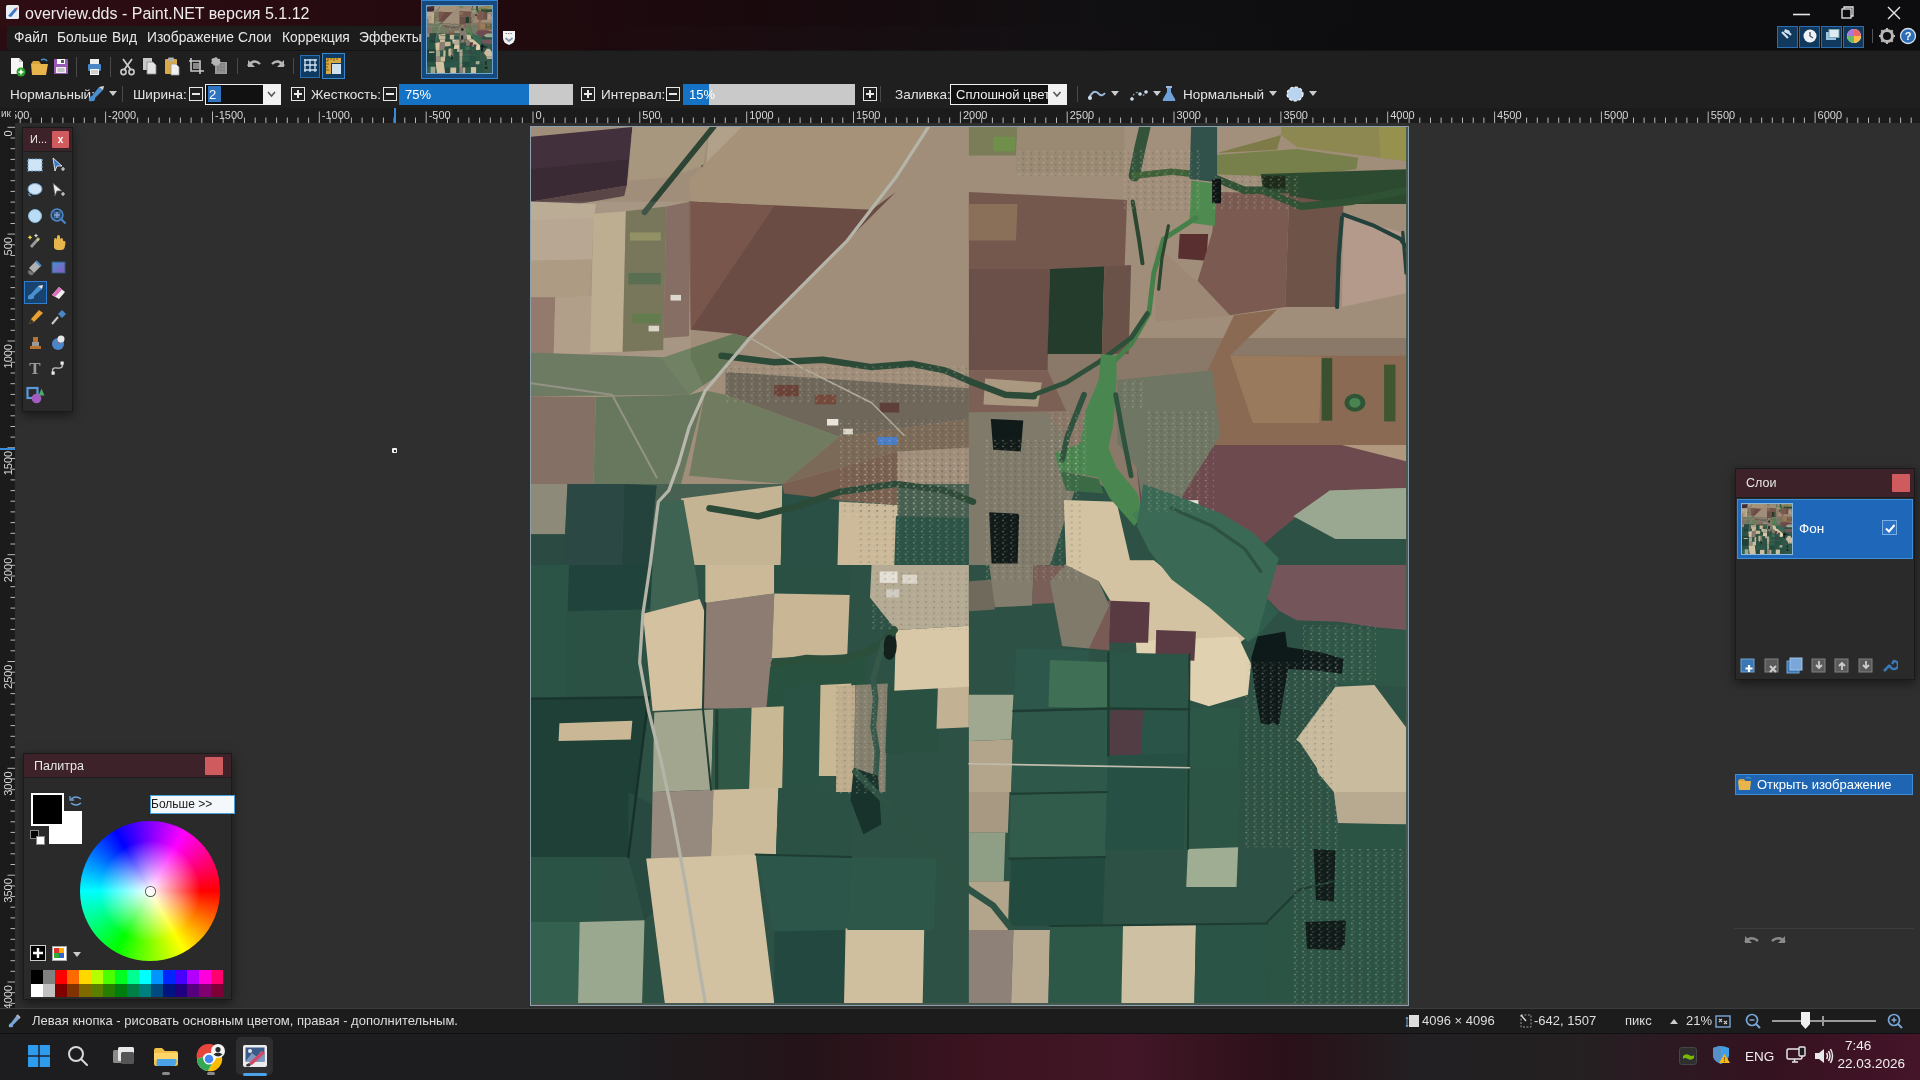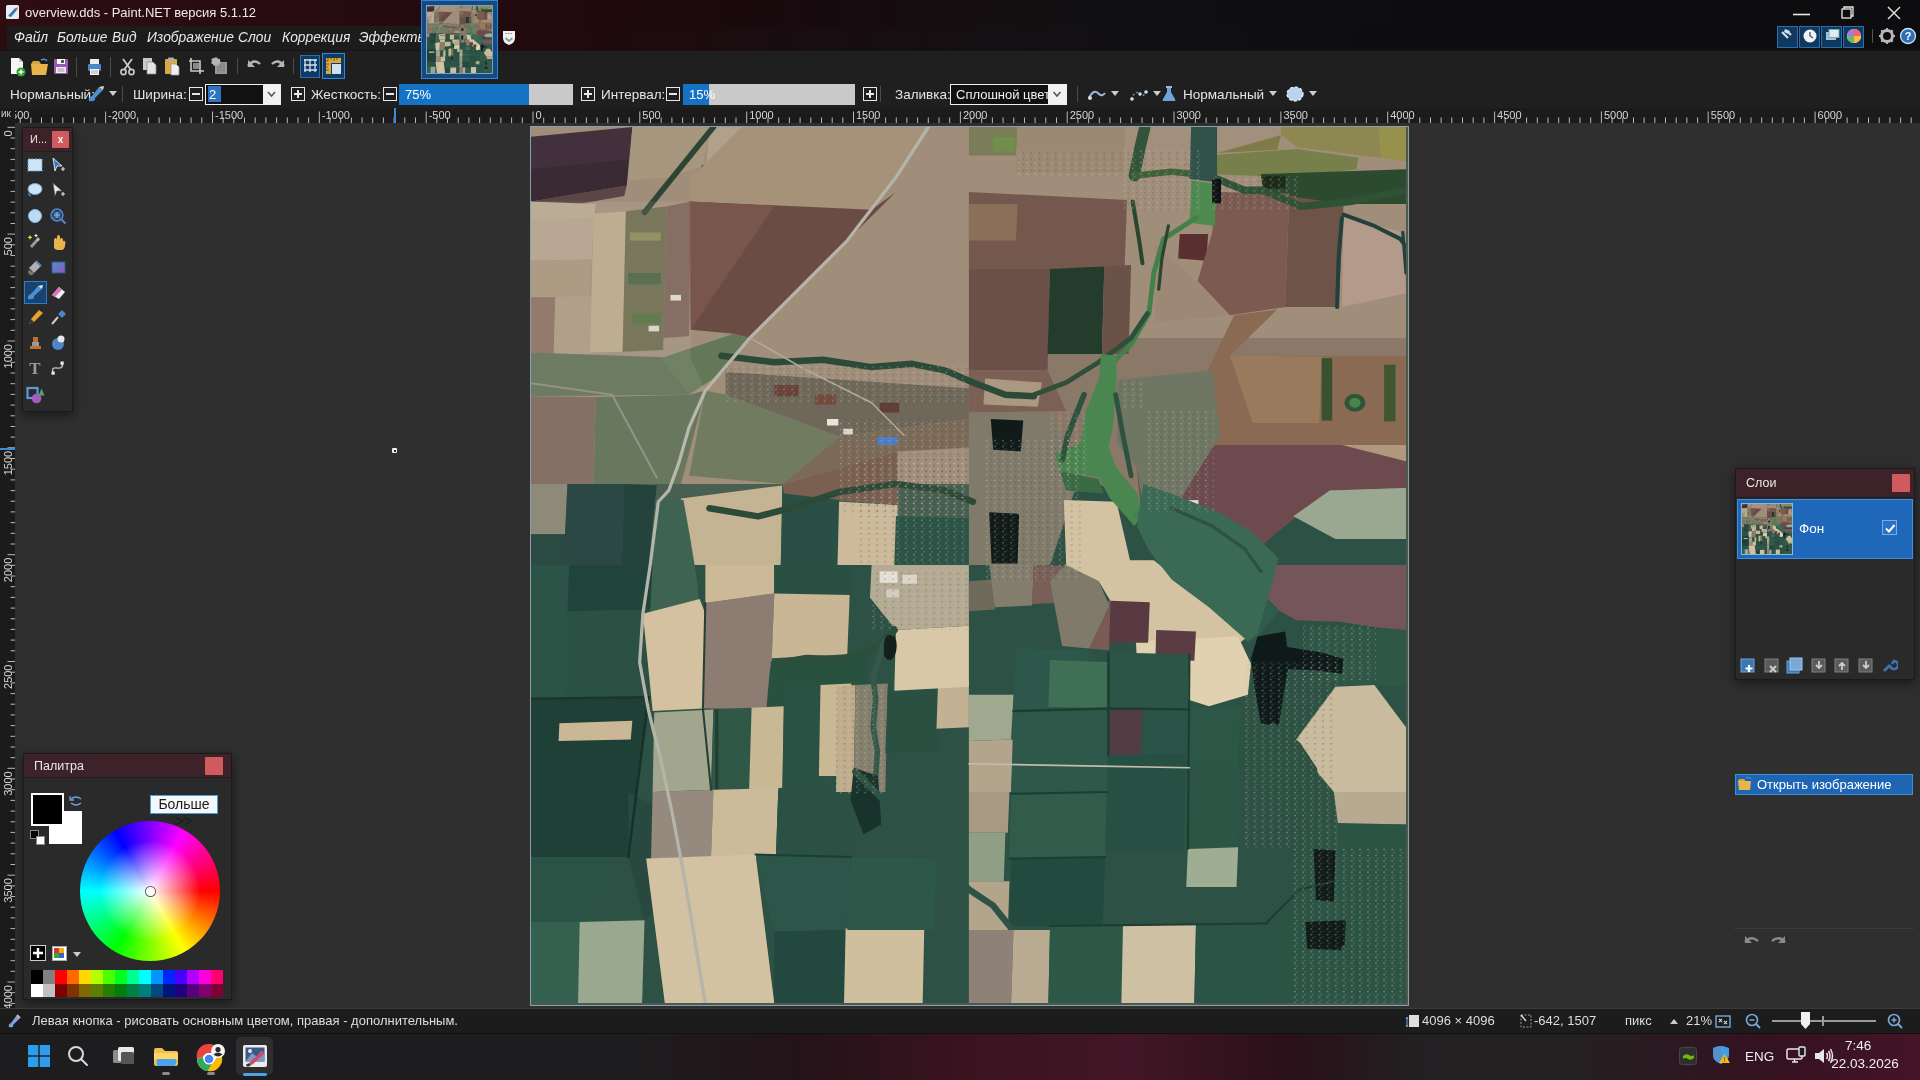--- a/index.html
+++ b/index.html
@@ -1,25 +1,25 @@
 <!DOCTYPE html>
 <html><head><meta charset="utf-8"><style>
 * { margin:0; padding:0; box-sizing:border-box; }
 html,body { width:1920px; height:1080px; overflow:hidden; background:#2f2f2f;
   font-family:"Liberation Sans", sans-serif; }
 #page { position:absolute; left:0; top:0; width:1920px; height:1080px; }
 .abs { position:absolute; }
 .rlbl { font:11px "Liberation Sans",sans-serif; fill:#d6d6d6; }
 .titlebar { left:0; top:0; width:1920px; height:26px;
   background:linear-gradient(90deg,#2e0d13 0%,#260b10 18%,#1a090d 38%,#101012 58%,#0d0d0f 75%,#0d0d0f 100%); }
-.titletext { left:25px; top:5px; font-size:13px; color:#ececec; }
+.titletext { left:25px; top:5px; font-size:16px; color:#ececec; }
 .chrome-strip { left:0; top:26px; width:1920px; height:24px;
   background:linear-gradient(90deg,#2a0c11 0%,#1f0a0e 30%,#121013 55%,#0d0d0f 72%,#0d0d0f 100%); }
 .menubar { left:7px; top:26px; width:414px; height:24px; background:#1c1c1c; }
-.menuitem { position:absolute; top:4px; font-size:13.8px; color:#e8e8e8;font-style:italic; }
+.menuitem { position:absolute; top:4px; font-size:13.8px; color:#e8e8e8; }
 .toolbar { left:0; top:50px; width:1920px; height:58px; background:#1f1f1f; border-top:1px solid #141414;}
 .tlabel { position:absolute; font-size:13.5px; color:#e4e4e4; }
 .sep1 { position:absolute; top:57px; width:1px; height:20px; background:#4a4a4a; }
 .sep2 { position:absolute; top:86px; width:1px; height:16px; background:#4a4a4a; }
 .workspace { left:15px; top:123px; width:1905px; height:885px; background:#2f2f2f; }
 .canvas { left:531px; top:127px; width:877px; height:878px; background:#4a5a50;
   outline:1px solid #8ba0ad; }
 .win { position:absolute; background:#2a2a2a; border:1px solid #1a1a1a;
   box-shadow:0 3px 10px rgba(0,0,0,0.5); }
 .wtitle { position:absolute; left:0; top:0; right:0; height:25px; background:#3d2329;
@@ -636,21 +636,21 @@
     </div>
     <div class="abs" style="left:49px;top:811px;width:33px;height:33px;background:#fff"></div>
     <div class="abs" style="left:31px;top:793px;width:33px;height:33px;background:#000;border:2px solid #fff"></div>
     <svg style="position:absolute;left:68px;top:794px" width="16" height="14" viewBox="0 0 16 14">
       <path d="M3 5 Q8 1 13 5" stroke="#6f9fd8" stroke-width="1.6" fill="none"></path>
       <path d="M3 9 Q8 13 13 9" stroke="#6f9fd8" stroke-width="1.6" fill="none"></path>
       <path d="M2 2 v4 h4" fill="none" stroke="#6f9fd8" stroke-width="1.3"></path>
     </svg>
     <div class="abs" style="left:30px;top:830px;width:9px;height:9px;background:#000;border:1px solid #888"></div>
     <div class="abs" style="left:36px;top:836px;width:9px;height:9px;background:#fff;border:1px solid #888"></div>
-    <div class="abs" style="left:150px;top:795px;width:68px;height:19px;background:#f5f8fa;border:1px solid #4a9fd8;font-size:14px;color:#1a1a1a;text-align:center;line-height:17px">Больше &gt;&gt;</div>
+    <div class="abs" style="left:150px;top:795px;width:85px;height:19px;background:#f5f8fa;border:1px solid #4a9fd8;font-size:12px;color:#1a1a1a;text-align:left;line-height:17px">Больше &gt;&gt;</div>
     <div class="abs" style="left:80px;top:821px;width:140px;height:140px;border-radius:50%;background:radial-gradient(circle closest-side, #fff 0%, rgba(255,255,255,0) 72%),conic-gradient(from 90deg, #f00, #ff0 60deg, #0f0 120deg, #0ff 180deg, #00f 240deg, #f0f 300deg, #f00 360deg)"></div>
     <div class="abs" style="left:146px;top:887px;width:9px;height:9px;border:1.4px solid #fff;border-radius:50%;box-shadow:0 0 0 1px #555"></div>
     <div class="abs" style="left:30px;top:945px;width:16px;height:16px;background:#000;border:1px solid #ccc"></div>
     <svg style="position:absolute;left:30px;top:945px" width="16" height="16" viewBox="0 0 16 16">
       <path d="M8 3 v10 M3 8 h10" stroke="#fff" stroke-width="2.4"></path>
     </svg>
     <div class="abs" style="left:52px;top:946px;width:15px;height:15px;border:1.5px solid #aaa;background:#fff"></div>
     <svg style="position:absolute;left:52px;top:946px" width="15" height="15" viewBox="0 0 15 15">
       <rect x="2" y="2" width="5" height="5" fill="#d33"></rect>
       <rect x="7" y="2" width="5" height="5" fill="#fa0"></rect>
@@ -845,13 +845,13 @@
     <svg style="position:absolute;left:1786px;top:1046px" width="22" height="20" viewBox="0 0 22 20">
       <rect x="1" y="3" width="15" height="10" rx="1.5" fill="none" stroke="#e8e8e8" stroke-width="1.5"></rect>
       <path d="M6 16 h6 M8.5 13 v3" stroke="#e8e8e8" stroke-width="1.5"></path>
       <rect x="13" y="1" width="6" height="9" rx="1" fill="#1d1d1f" stroke="#e8e8e8" stroke-width="1.4"></rect>
     </svg>
     <svg style="position:absolute;left:1813px;top:1046px" width="22" height="20" viewBox="0 0 22 20">
       <path d="M2 7 H6 L11 3 V17 L6 13 H2 Z" fill="#e8e8e8"></path>
       <path d="M13.5 7 Q15.5 10 13.5 13 M15.5 5 Q18.5 10 15.5 15 M17.5 3 Q21.5 10 17.5 17" stroke="#e8e8e8" stroke-width="1.5" fill="none"></path>
     </svg>
     <div class="tray" style="left:1845px;top:1038px;width:60px;text-align:left">7:46</div>
-    <div class="tray" style="left:1825px;top:1056px;width:80px;text-align:center">22.03.2026</div>
+    <div class="tray" style="left:1825px;top:1056px;width:80px;text-align:right">22.03.2026</div>
   </div>
 </body></html>

